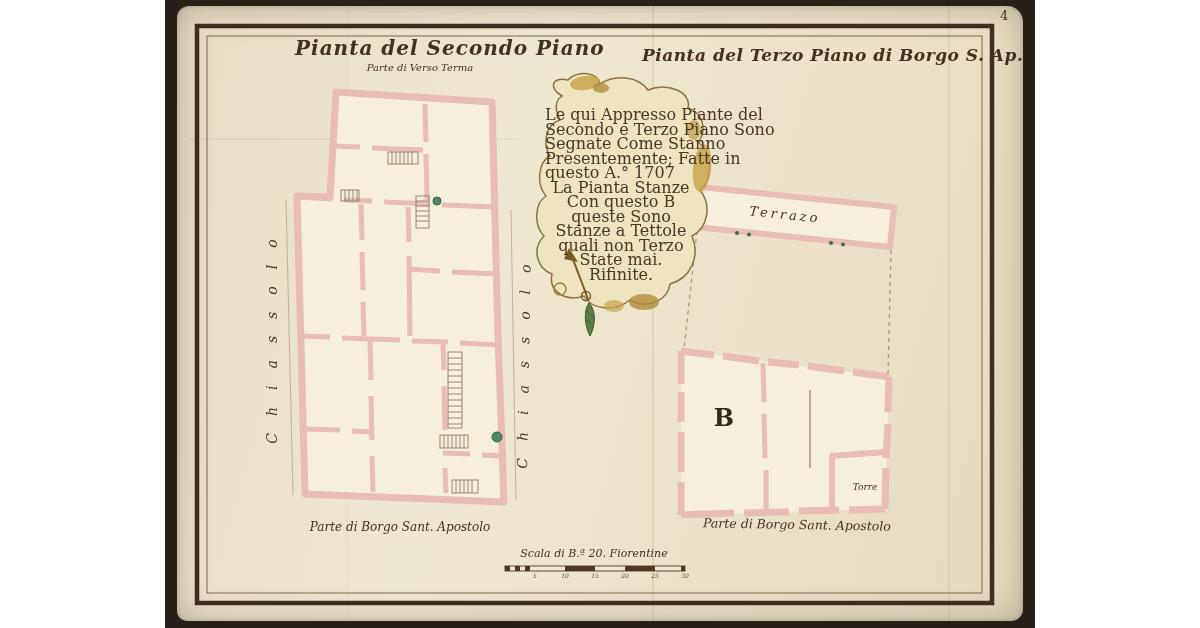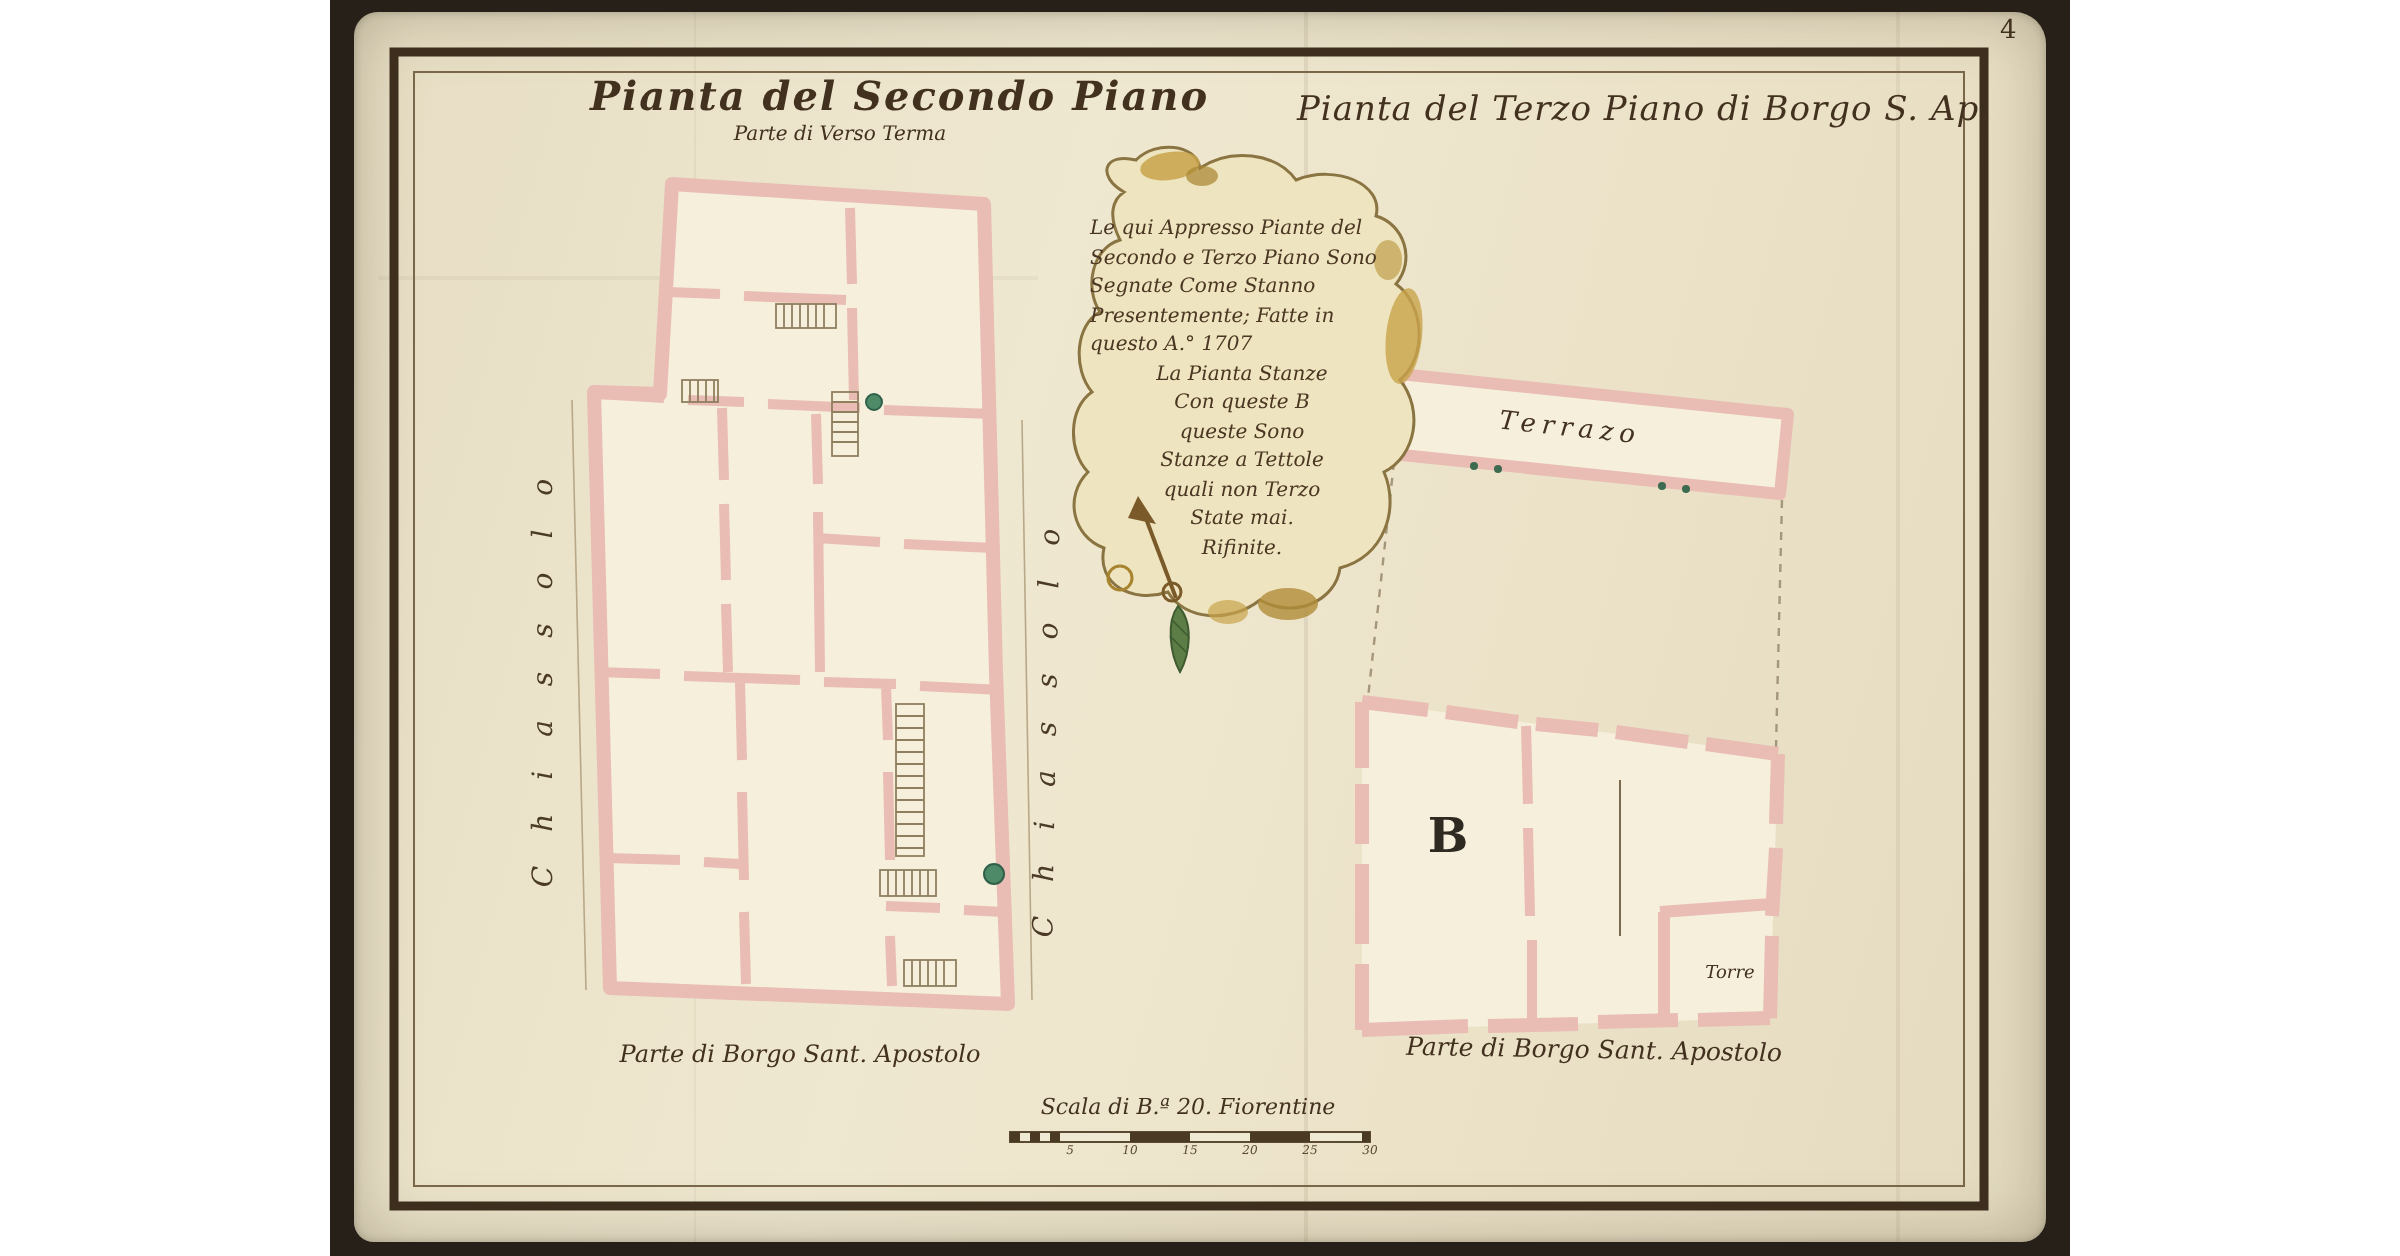--- a/index.html
+++ b/index.html
@@ -12,24 +12,24 @@
          box-shadow:inset 0 0 34px rgba(60,45,25,.28), inset 0 0 4px rgba(40,30,15,.25);}
   .crease{position:absolute;top:0;bottom:0;background:rgba(110,90,60,.10);}
   .crease.v1{left:475px;width:2px;}
   .crease.v2{left:771px;width:2px;background:rgba(110,90,60,.08);}
   .crease.v3{left:170px;width:1px;background:rgba(110,90,60,.06);}
   .crease.h1{left:12px;top:132px;bottom:auto;width:330px;height:2px;background:rgba(110,90,60,.06);}
   svg.art{position:absolute;left:0;top:0;width:1200px;height:628px;}
   .txt{position:absolute;font-style:italic;white-space:nowrap;}
   .title-left{left:295px;top:36px;width:245px;text-align:center;font-size:20px;letter-spacing:1px;font-weight:600;font-style:italic;}
   .subtitle-left{left:330px;top:62px;width:180px;text-align:center;font-size:10px;}
-  .title-right{left:642px;top:45px;width:360px;text-align:center;font-size:17px;letter-spacing:.5px;font-weight:400;}
+  .title-right{left:642px;top:45px;width:360px;text-align:center;font-size:17px;letter-spacing:.5px;font-weight:700;}
   .folio{left:1000px;top:8px;font-size:13px;font-style:normal;}
-  .cartouche-text{position:absolute;left:545px;top:108px;width:152px;font-size:10px;line-height:14.5px;
-                  font-style:italic;color:#4a3622;}
+  .cartouche-text{position:absolute;left:545px;top:108px;width:152px;font-size:16px;line-height:14.5px;
+                  color:#4a3622;}
   .cartouche-text div{white-space:nowrap;}
   .cartouche-text div.ctr{text-align:center;white-space:normal;}
   .street{font-size:14px;letter-spacing:17px;color:#4a3a26;}
   .street-left{left:122px;top:325px;width:300px;text-align:center;transform:rotate(-90deg);}
   .street-mid{left:374px;top:350px;width:300px;text-align:center;transform:rotate(-89deg);}
   .terrace-label{left:735px;top:207px;width:100px;text-align:center;font-size:13px;letter-spacing:3px;transform:rotate(6deg);}
   .room-b{left:706px;top:403px;width:36px;text-align:center;font-size:24px;font-weight:bold;font-style:normal;color:#2e2a22;}
   .tower-label{left:840px;top:482px;width:50px;text-align:center;font-size:9px;}
   .bottom-left-label{left:278px;top:520px;width:244px;text-align:center;font-size:12px;}
   .bottom-right-label{left:673px;top:517px;width:248px;text-align:center;font-size:12.5px;transform:rotate(1deg);}
@@ -175,21 +175,21 @@
   <div class="txt subtitle-left">Parte di Verso Terma</div>
   <div class="txt title-right">Pianta del Terzo Piano di Borgo S. Ap.</div>
 
   <div class="cartouche-text">
     <div>Le qui Appresso Piante del</div>
     <div>Secondo e Terzo Piano Sono</div>
     <div>Segnate Come Stanno</div>
     <div>Presentemente; Fatte in</div>
     <div>questo A.° 1707</div>
     <div class="ctr">La Pianta Stanze</div>
-    <div class="ctr">Con queste B</div>
+    <div class="ctr">Con questo B</div>
     <div class="ctr">queste Sono</div>
     <div class="ctr">Stanze a Tettole</div>
     <div class="ctr">quali non Terzo</div>
     <div class="ctr">State mai.</div>
     <div class="ctr">Rifinite.</div>
   </div>
 
   <div class="txt street street-left">Chiassolo</div>
   <div class="txt street street-mid">Chiassolo</div>
 

